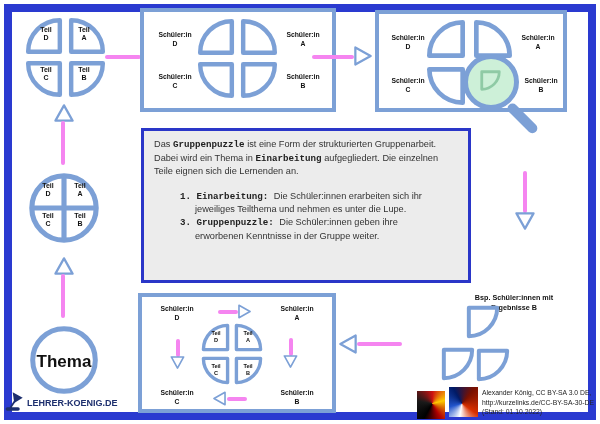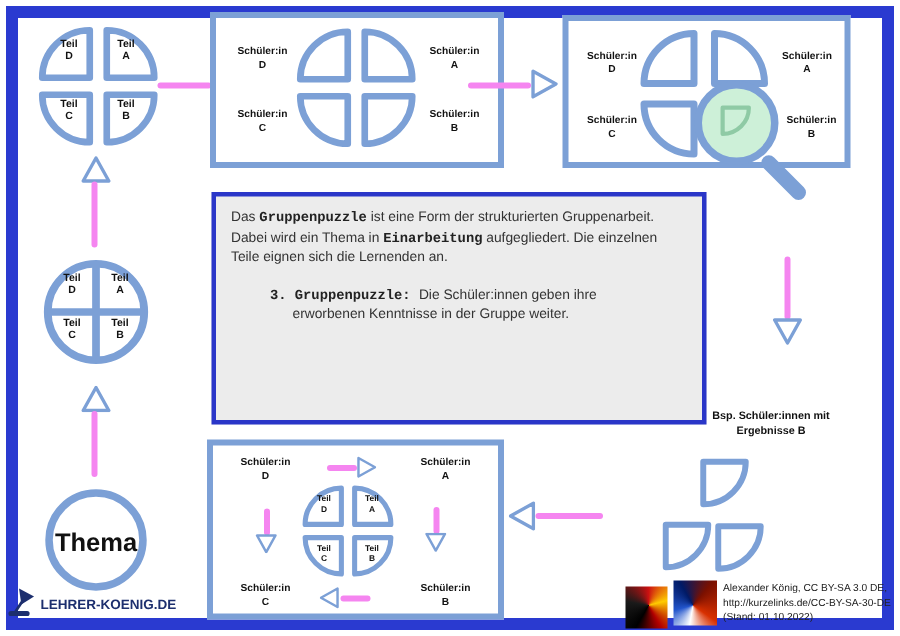--- a/index.html
+++ b/index.html
@@ -18,21 +18,21 @@
   .teil-l{font-size:7px;line-height:8px;}
   .schul-l{font-size:6.8px;line-height:8.5px;}
   .teil-s{font-size:5.6px;line-height:6.6px;}
   .bbox{position:absolute;background:#fff;border:4px solid var(--shape);box-sizing:border-box;}
   .infobox{position:absolute;left:141px;top:128px;width:330px;height:155px;box-sizing:border-box;
            background:var(--infobox_bg);border:3px solid #2a36c8;padding:7px 10px;color:#333;
            font-size:9.2px;line-height:12.6px;}
   .infobox .b{font-weight:bold;color:#222;font-family:Liberation Mono, monospace;}
   .ilist{margin-top:12px;padding-left:26px;padding-right:10px;}
   .iitem{padding-left:15px;text-indent:-15px;}
-  .bsp{position:absolute;left:455px;top:272px;width:118px;text-align:center;
+  .bsp{position:absolute;left:455px;top:293px;width:118px;text-align:center;
        font-size:7.2px;line-height:9.5px;font-weight:bold;color:#111;}
   .attr{position:absolute;left:482px;top:388px;width:112px;font-size:6.8px;line-height:9.6px;color:#222;}
   .sitename{position:absolute;left:27px;top:398px;font-size:9px;font-weight:bold;color:var(--navy);}
   .logo-sq{position:absolute;}
   .lens{position:absolute;width:46px;height:46px;border:5px solid var(--shape);border-radius:50%;
         background:var(--lens);box-sizing:content-box;}
   .handle{position:absolute;width:38px;height:10px;border-radius:5px;background:var(--shape);
           transform:rotate(45deg);transform-origin:left center;}
   .thema-lab{position:absolute;left:28px;top:352px;width:72px;text-align:center;
              font-size:17px;font-weight:bold;color:#111;}
@@ -246,20 +246,21 @@
   </div>
 
   <svg class="tri r270" style="left:338px;top:335px" width="20" height="18">
       <use href="#tri"></use>
     </svg>
   <div class="shaft" style="left:357px;top:342px;width:45px;height:4px"></div>
 
   <div class="infobox">
     <div><span>Das </span><span class="b">Gruppenpuzzle</span><span> ist eine Form der strukturierten Gruppenarbeit. Dabei wird ein Thema in </span><span class="b">Einarbeitung</span><span> aufgegliedert. Die einzelnen Teile eignen sich die Lernenden an.</span></div>
     <div class="ilist">
+      <div class="iitem"><span class="b"><span>1.</span> <span>Einarbeitung</span><span>: </span></span><span>Die Schüler:innen erarbeiten sich ihr jeweiliges Teilthema und nehmen es unter die Lupe.</span></div>
       <div class="iitem"><span class="b"><span>3.</span> <span>Gruppenpuzzle</span><span>: </span></span><span>Die Schüler:innen geben ihre erworbenen Kenntnisse in der Gruppe weiter.</span></div>
     </div>
   </div>
 
   <div class="bbox" style="left:138px;top:293px;width:198px;height:120px">
     <div class="lab schul-l" style="left:10px;top:8px;width:50px">
         <div>Schüler:in</div>
         <div>D</div>
       </div>
     <div class="lab schul-l" style="left:130px;top:8px;width:50px">

